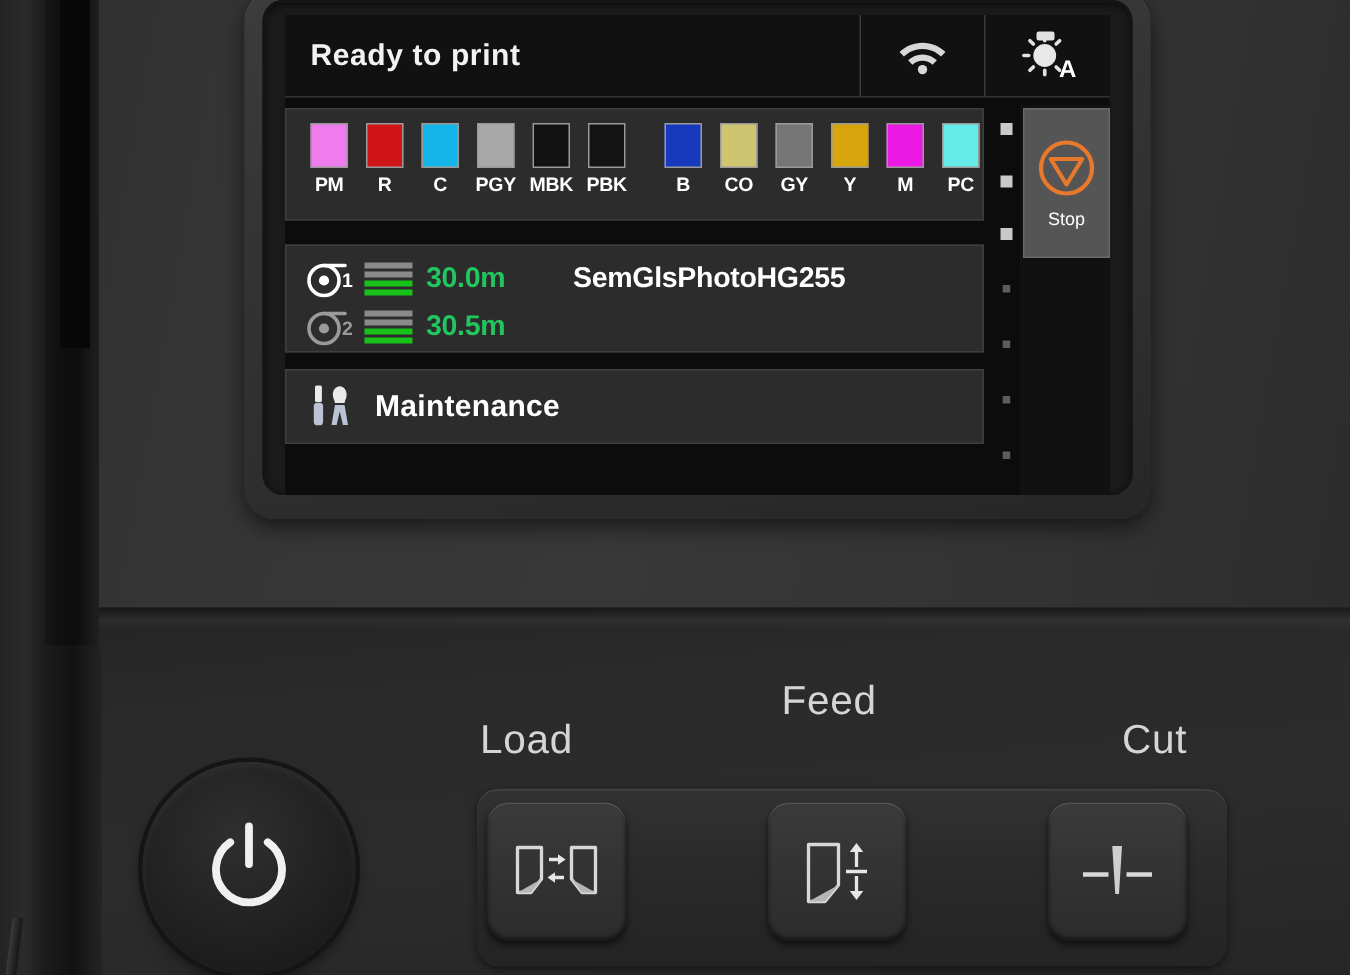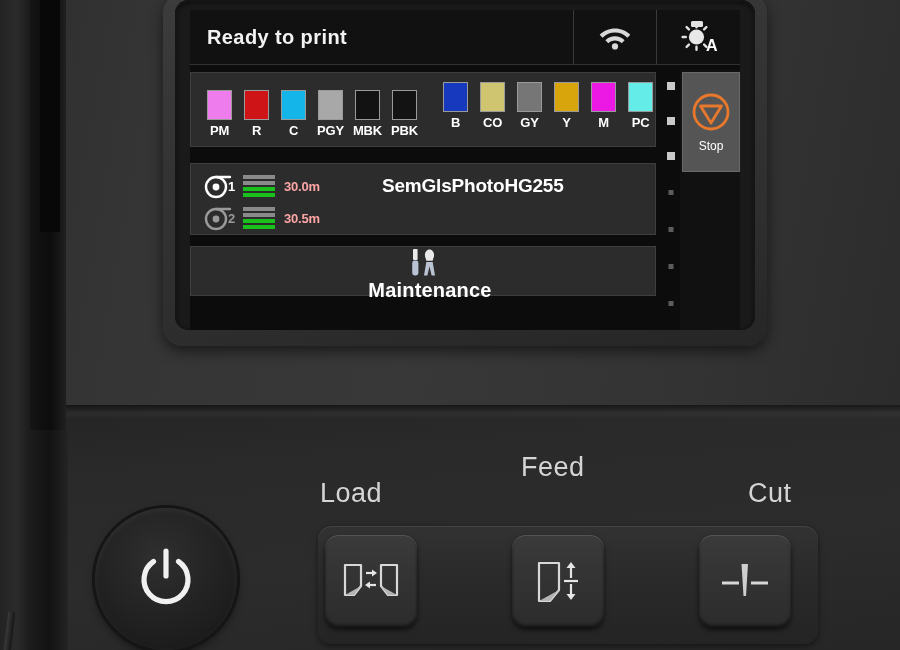--- a/index.html
+++ b/index.html
@@ -101,21 +101,21 @@
   .ink-section {
     position: absolute; left: 0; top: 62px; width: 466px; height: 75px;
     background: #2c2c2c;
     border: 1px solid #3e3e3e;
     display: flex; align-items: center;
   }
   .ink-group {
     display: flex; align-items: flex-start; height: 100%;
     padding-top: 9px;
   }
-  .ink-group.g1 { padding-left: 10px; align-items: center; }
+  .ink-group.g1 { padding-left: 10px; }
   .ink-divider {
     width: 1px; height: 58px; background: #5a5a5a; margin: 10px 7px 0 7px;
   }
   .ink {
     width: 37px; display: flex; flex-direction: column; align-items: center;
   }
   .ink-swatch {
     width: 25px; height: 30px;
     border: 1px solid #9a9a9a;
   }
@@ -133,32 +133,32 @@
   .roll-row { display: flex; align-items: center; height: 32px; }
   .roll-icon { width: 36px; height: 26px; position: relative; }
   .roll-bars {
     width: 32px; margin-left: 4px;
     display: flex; flex-direction: column; gap: 2px;
   }
   .roll-bar { height: 4px; width: 32px; }
   .roll-bar.empty { background: #8a8a8a; }
   .roll-bar.full  { background: #18c21a; }
   .roll-len {
-    color: #fca5a5; font-size: 13px; font-weight: bold;
+    color: #22c55e; font-size: 19px; font-weight: bold;
     margin-left: 9px; width: 74px; letter-spacing: -.2px;
   }
   .roll-name {
     color: #ffffff; font-size: 19px; font-weight: bold; letter-spacing: -.2px; margin-left: 24px;
   }
 
   
   .menu-row {
     position: absolute; left: 0; width: 466px; height: 50px;
     background: #2c2c2c; border: 1px solid #3e3e3e;
-    display: flex; align-items: center; padding-left: 14px; flex-direction: column;
+    display: flex; align-items: center; padding-left: 14px;
   }
   #row-maintenance { top: 236px; }
   #row-jobmgmt     { top: 292px; height: 46px; }
   .menu-icon { width: 34px; height: 32px; margin-right: 11px; position: relative; }
   .menu-label { color: #ffffff; font-size: 20px; font-weight: bold; letter-spacing: .2px; }
 
   
   .scroll-dots {
     position: absolute; left: 472px; top: 68px; width: 18px; height: 268px;
   }

